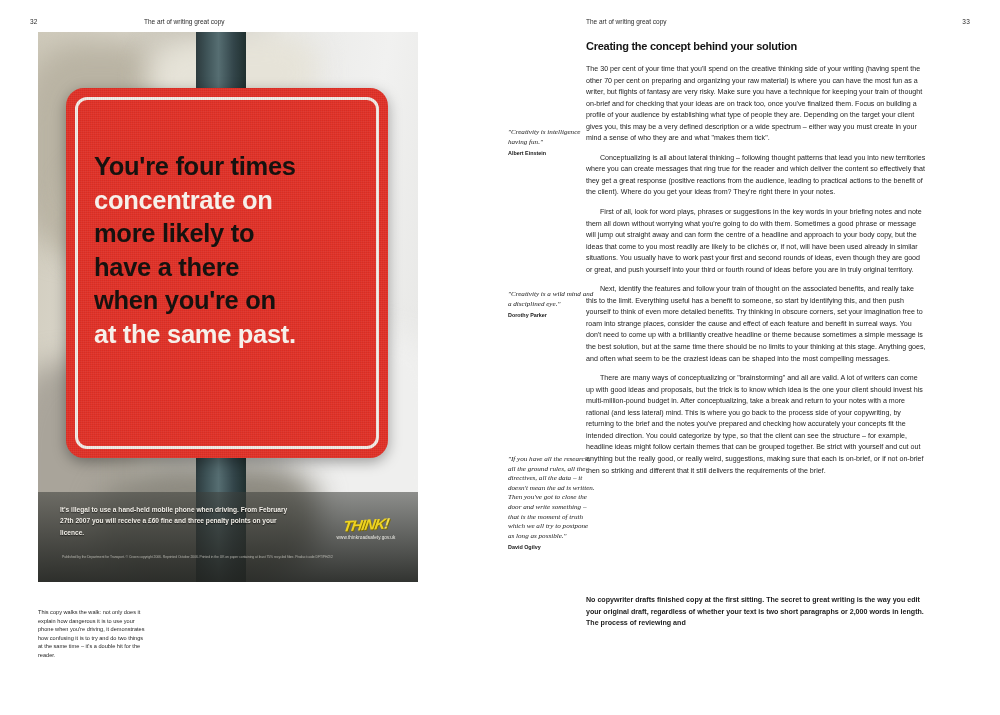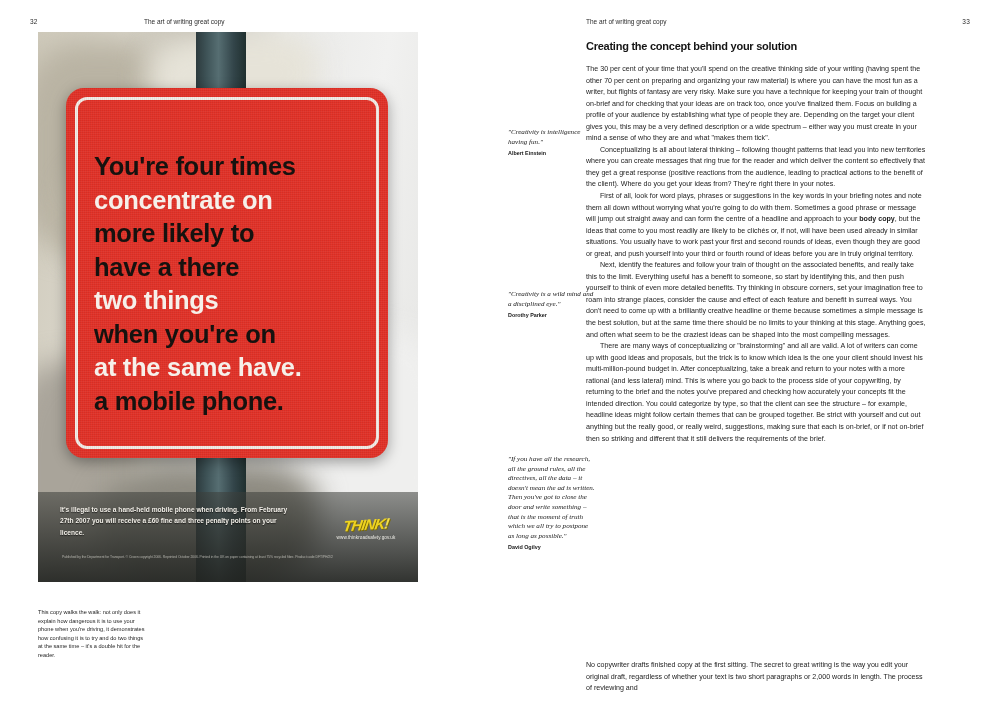--- a/index.html
+++ b/index.html
@@ -133,24 +133,24 @@
   }
   .rp-head-1 { top: 40px; }
   .rp-head-2 { top: 605px; }
 
   .rp-col {
     position: absolute; left: 86px; width: 340px;
     font-size: 7.1px; line-height: 11.55px; color: #1c1c1c;
     text-align: left;
   }
   .rp-col-1 { top: 64px; }
-  .rp-col-2 { top: 660px; }
+  .rp-col-2 { top: 595px; font-weight: bold; }
   .rp-col p { margin: 0; }
-  .rp-col p.ind { text-indent: 14px; }
-  .rp-col b { font-weight: 700; }
+  .rp-col p.ind { text-indent: 14px; margin-top: 8px; }
+  .rp-col b { font-weight: 400; }
 
   
   .marg {
     position: absolute; left: 8px; width: 88px;
     color: #171717;
   }
   .marg .q {
     font-family: "Liberation Serif", serif;
     font-style: italic; font-size: 7.1px; line-height: 9.6px;
   }
@@ -182,24 +182,22 @@
       <div class="pole"></div>
       <div class="lower-dark"></div>
 
       <div class="sign">
         <div class="sign-inner"></div>
         <div class="sign-text">
           <div class="sline dark">You're four times</div>
           <div class="sline light">concentrate on</div>
           <div class="sline dark">more likely to</div>
           <div class="sline dark">have a there</div>
-          <div class="sline light">two things</div>
           <div class="sline dark">when you're on</div>
-          <div class="sline light">at the same have.</div>
-          <div class="sline dark">a mobile phone.</div>
+          <div class="sline light">at the same past.</div>
         </div>
       </div>
 
       <div class="sign-legal">It's illegal to use a hand-held mobile phone when driving. From February 27th 2007 you will receive a £60 fine and three penalty points on your licence.</div>
 
       <div class="think-logo">
         <div class="think-word"><span>THINK</span><span class="exm">!</span></div>
         <div class="think-url">www.thinkroadsafety.gov.uk</div>
       </div>
 

